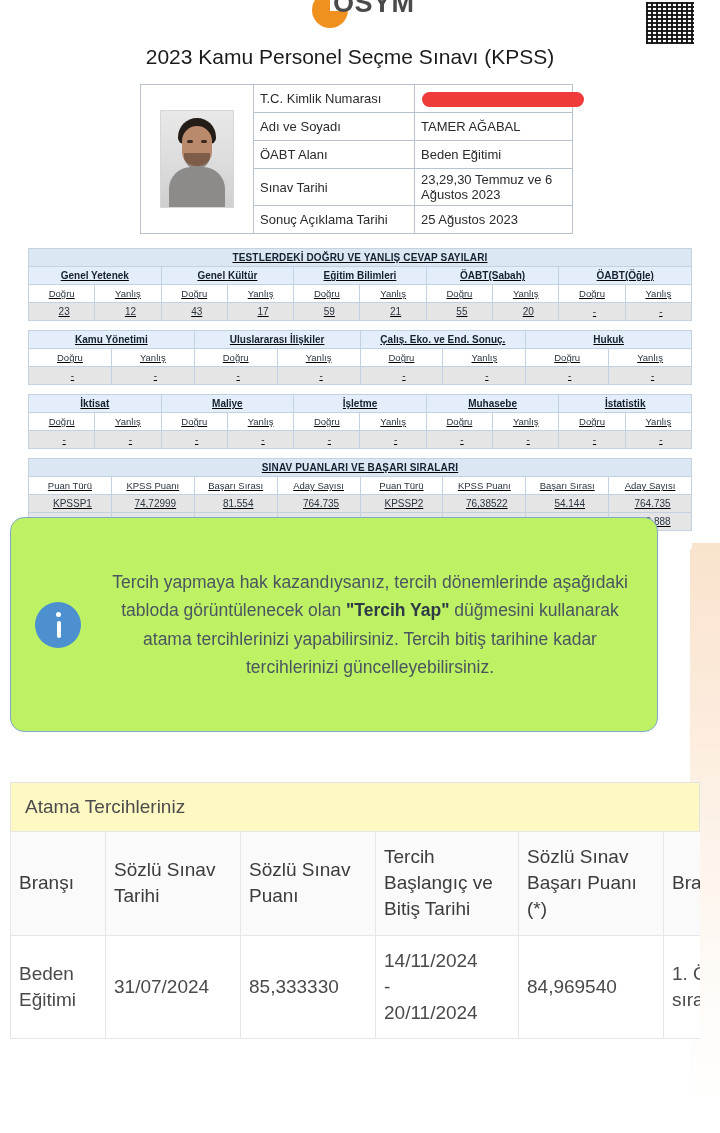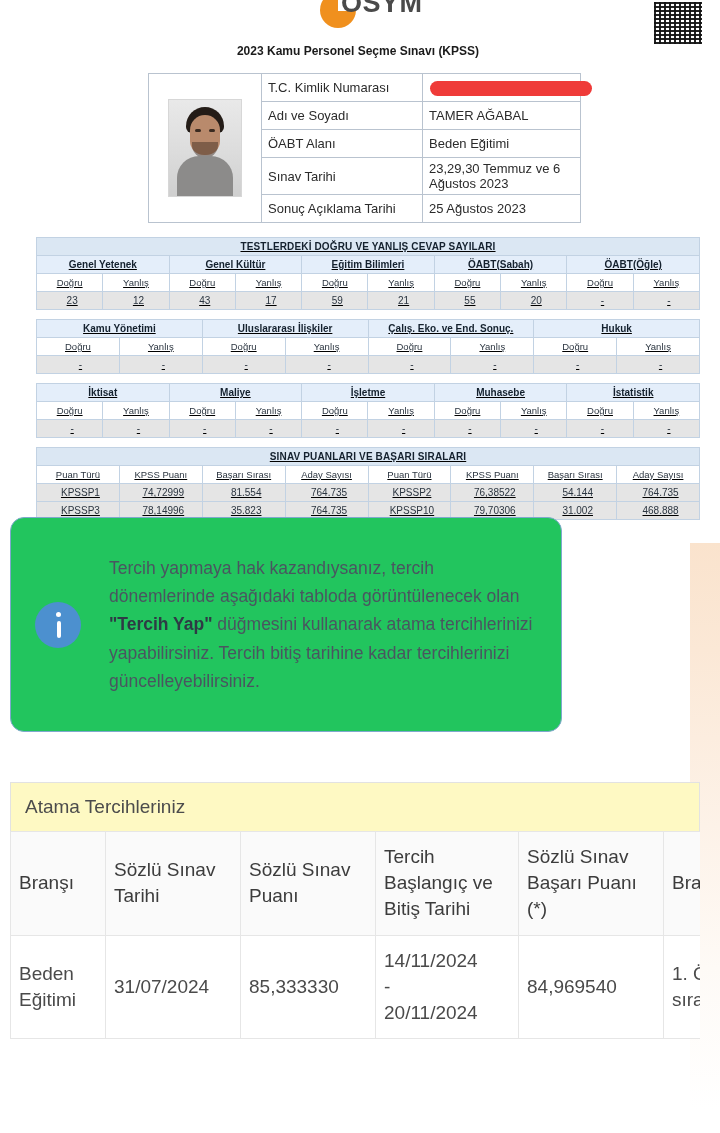--- a/index.html
+++ b/index.html
@@ -13,21 +13,21 @@
 
   
   .peach-strip{
     position:absolute;left:690px;top:543px;width:30px;height:590px;
     background:linear-gradient(180deg,#fae3cd 0%,#fbe8d6 18%,#fdf2e8 48%,#fefaf6 72%,#ffffff 96%);
     z-index:0;
   }
 
   
   .doc{
-    position:absolute;left:8px;top:0;width:700px;
+    position:absolute;left:0;top:0;width:700px;
     z-index:2;background:transparent;
   }
 
   
   .logo-row{position:relative;height:22px;}
   .logo-mark{
     position:absolute;left:312px;top:-8px;width:36px;height:36px;
     border-radius:50%;background:#f0901e;
   }
   .logo-notch{
@@ -43,21 +43,21 @@
     position:absolute;left:646px;top:2px;width:48px;height:42px;
     background:
       repeating-linear-gradient(0deg,#111 0 2px,transparent 2px 4px),
       repeating-linear-gradient(90deg,#111 0 2px,#fff 2px 5px);
     background-blend-mode:multiply;
     opacity:.92;
   }
 
   .doc-title{
     text-align:center;margin:22px auto 4px;width:560px;
-    font-size:12px;font-weight:700;color:#1b1b1b;line-height:1.25;
+    font-size:21px;font-weight:400;color:#1b1b1b;line-height:1.25;
   }
 
   
   .id-wrap{margin:14px 0 0 140px;width:433px;}
   table.id-tbl{border-collapse:collapse;width:100%;table-layout:fixed;}
   table.id-tbl td{
     border:1px solid #b9c3cf;
     font-size:13px;color:#2b2b2b;padding:3px 6px;height:21px;
     vertical-align:middle;background:#fff;
   }
@@ -100,23 +100,23 @@
   table.res td.blank{background:#ffffff;border:none;}
 
   .note{
     margin:2px 0 0 44px;width:640px;
     font-size:9px;color:#7d8893;font-style:italic;font-family:"Liberation Serif", serif;
     white-space:nowrap;overflow:hidden;
   }
 
   
   .callout{
-    position:absolute;left:10px;top:517px;width:552px;height:215px;
-    border:1px solid #7fa8cd;border-radius:14px;background:#22c55e;
-    box-sizing:border-box;display:flex;align-items:center;z-index:3;
+    position:absolute;left:10px;top:517px;width:648px;height:215px;
+    border:1px solid #7fa8cd;border-radius:14px;background:#bef264;
+    box-sizing:border-box;display:flex;align-items:center;z-index:3;text-align:center;
   }
   .info-icon{
     flex:0 0 auto;width:46px;height:46px;border-radius:50%;background:#4c90cf;
     margin-left:24px;position:relative;
   }
   .info-icon::before{
     content:"";position:absolute;left:21px;top:10px;width:5px;height:5px;border-radius:50%;background:#fff;
   }
   .info-icon::after{
     content:"";position:absolute;left:21.5px;top:19px;width:4px;height:17px;border-radius:2px;background:#fff;

